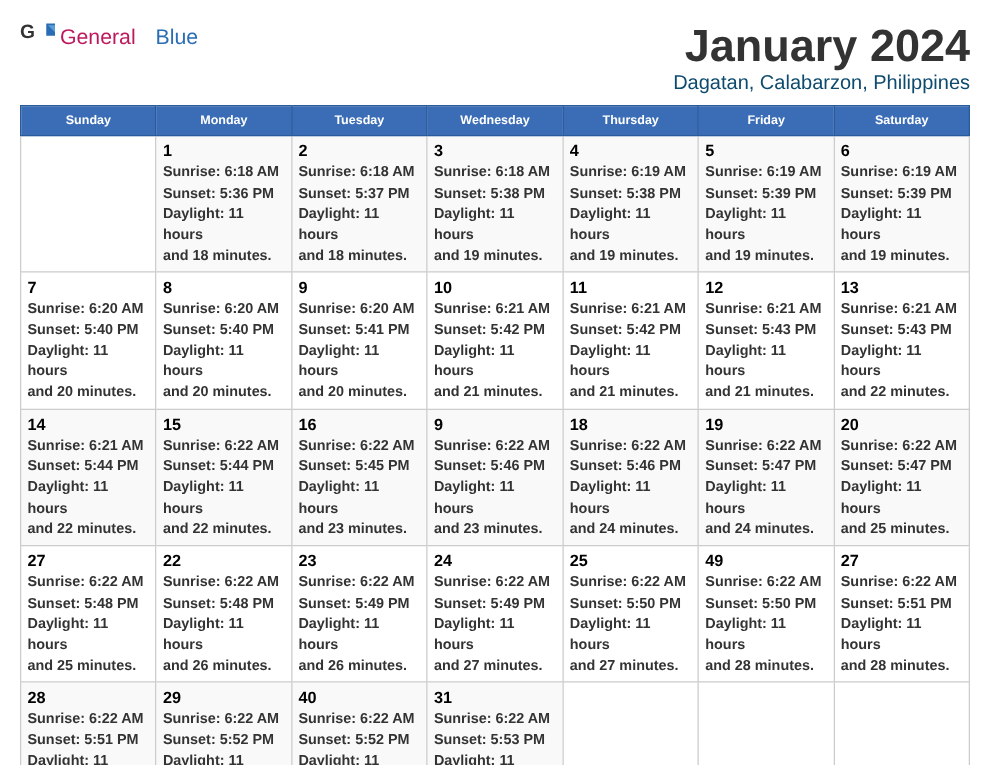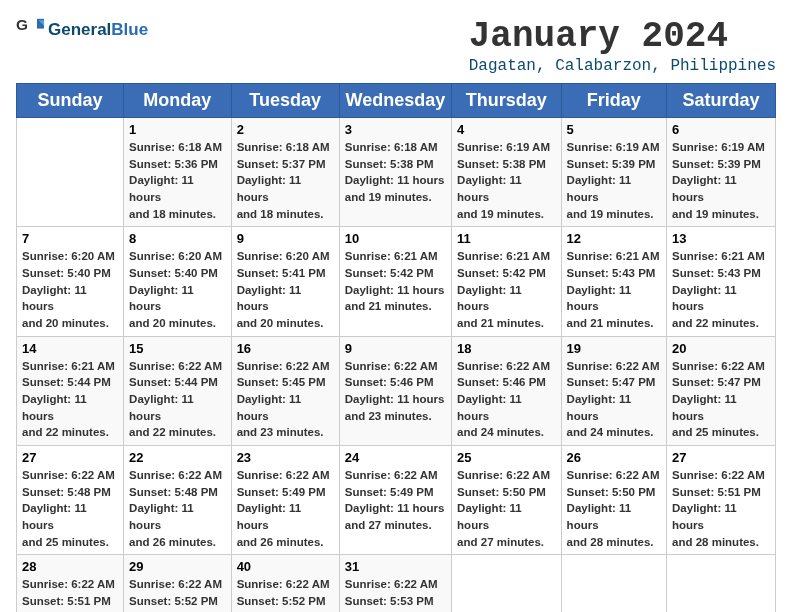--- a/index.html
+++ b/index.html
@@ -19,42 +19,42 @@
     .logo {
       display: flex;
       align-items: center;
       gap: 4px;
     }
     .logo-icon {
       width: 28px;
       height: 28px;
     }
     .title-area {
-      font-family: Liberation Mono, monospace;
+      text-align: right;
     }
     .main-title {
       font-size: 36px;
       font-weight: bold;
       color: #333;
     }
     .subtitle {
       font-size: 16px;
       color: #0c4a6e;
     }
     table {
       width: 100%;
       border-collapse: collapse;
       font-size: 11.5px;
     }
     thead tr th {
       background-color: #3a6db5;
       color: #fff;
       padding: 6px 4px;
       text-align: center;
-      font-size: 18px;
+      font-size: 10px;
       font-weight: bold;
       border: 1px solid #2a5a9a;
     }
     tbody tr td {
       border: 1px solid #ccc;
       padding: 4px 5px;
       vertical-align: top;
       background: #fff;
       min-height: 80px;
       width: 113px;
@@ -82,21 +82,21 @@
 
 <div class="header-area">
   <div class="logo">
     <svg class="logo-icon" viewBox="0 0 40 40">
       <text y="20" font-size="22" font-weight="bold" fill="#333">G</text>
       <polygon points="30,4 40,4 40,18 30,18" fill="#2a6db5"></polygon>
       <polygon points="32,6 40,6 40,14" fill="#5a9fd4"></polygon>
     </svg>
     <div>
       <div>
-        <span style="font-size:17px;font-weight:bold;color:#0c4a6e;">General</span><span style="font-size:17px;font-weight:bold;color:#2a6db5;">Blue</span>
+        <span style="font-size:17px;font-weight:normal;color:#be185d;">General</span><span style="font-size:17px;font-weight:normal;color:#2a6db5;padding-left:16px;">Blue</span>
       </div>
     </div>
   </div>
   <div class="title-area">
     <div class="main-title">January 2024</div>
     <div class="subtitle">Dagatan, Calabarzon, Philippines</div>
   </div>
 </div>
 
 <table>
@@ -289,21 +289,21 @@
 and 27 minutes.</div>
         </td>
         <td>
           <span class="day-num">25</span>
           <div class="day-info" style="white-space: pre-line;">Sunrise: 6:22 AM
 Sunset: 5:50 PM
 Daylight: 11 hours
 and 27 minutes.</div>
         </td>
         <td>
-          <span class="day-num">26</span>
+          <span class="day-num">49</span>
           <div class="day-info" style="white-space: pre-line;">Sunrise: 6:22 AM
 Sunset: 5:50 PM
 Daylight: 11 hours
 and 28 minutes.</div>
         </td>
         <td>
           <span class="day-num">27</span>
           <div class="day-info" style="white-space: pre-line;">Sunrise: 6:22 AM
 Sunset: 5:51 PM
 Daylight: 11 hours

